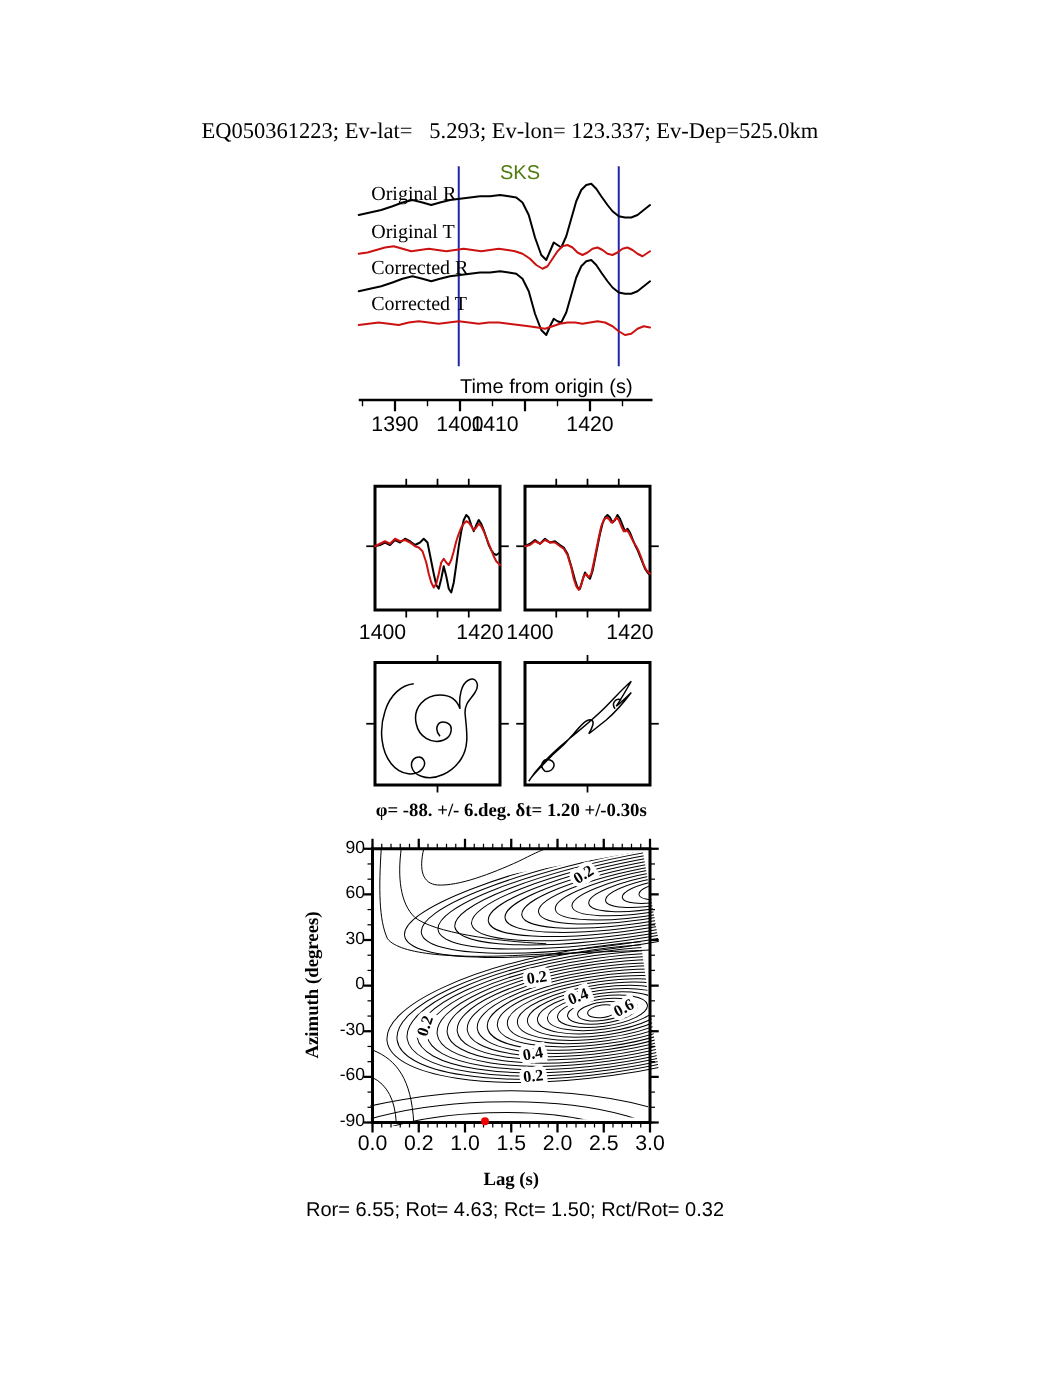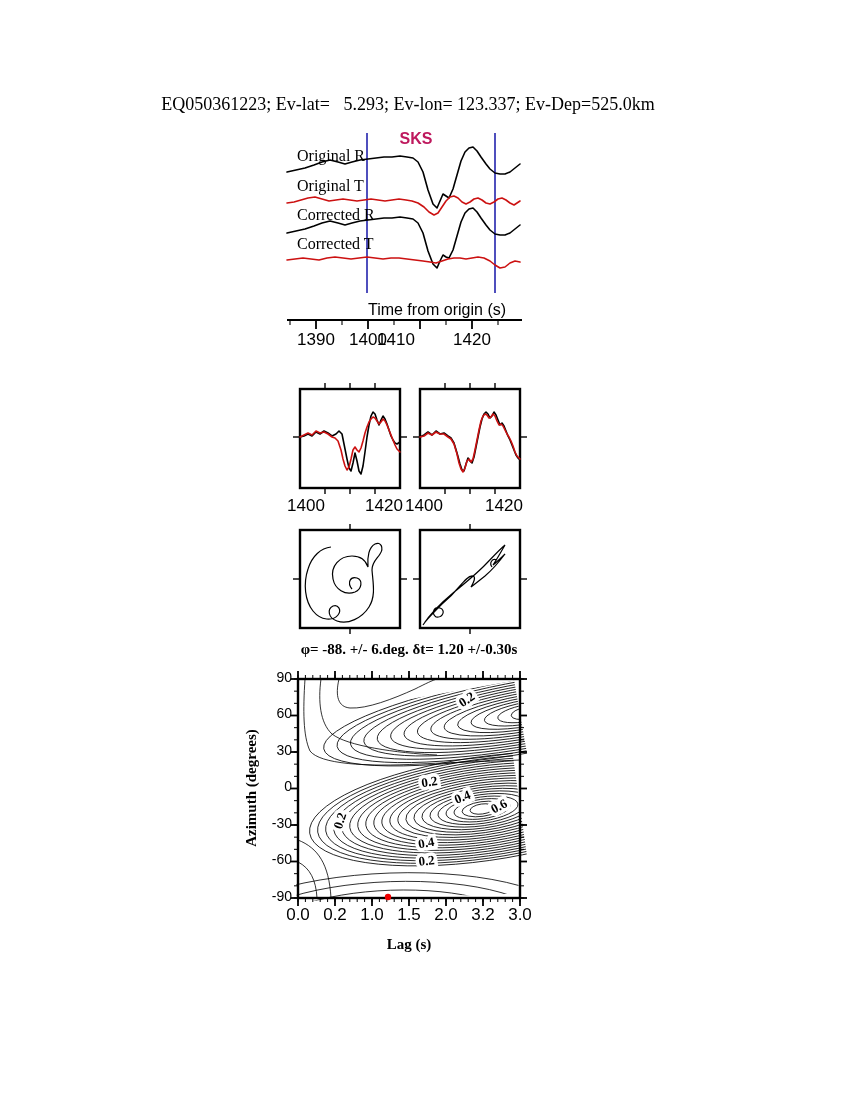--- a/index.html
+++ b/index.html
@@ -5,21 +5,21 @@
   html,body{margin:0;padding:0;background:#fff;}
   .page{position:relative;width:850px;height:1100px;background:#ffffff;overflow:hidden;
         font-family:"Liberation Sans",sans-serif;color:#000;}
   .abs{position:absolute;white-space:pre;}
   .ct{position:absolute;transform:translateX(-50%);white-space:pre;}
   .sans17{font-size:16px;}
   .sans19{font-size:19px;}
   .serifb18{font-family:"Liberation Serif","DejaVu Serif",serif;font-weight:normal;font-size:18px;}
   .serifb16{font-family:"Liberation Serif","DejaVu Serif",serif;font-weight:normal;font-size:16px;}
   .serifb15{font-family:"Liberation Serif","DejaVu Serif",serif;font-weight:bold;font-size:15px;}
-  .sks{font-size:16px;font-weight:bold;color:#be185d;}
+  .sks{font-size:16px;font-weight:normal;color:#4d7c0f;}
   .tick{font-size:17px;}
   .ytick{position:absolute;width:48px;text-align:right;font-size:14px;}
   .rot90{position:absolute;transform:translate(-50%,-50%) rotate(-90deg);white-space:nowrap;}
   svg{position:absolute;left:0;top:0;}
   .clabel{font-family:"Liberation Serif","DejaVu Serif",serif;font-weight:bold;font-size:13px;
           paint-order:stroke;stroke:#ffffff;stroke-width:7px;fill:#000;}
 </style>
 </head>
 <body>
 
@@ -297,19 +297,20 @@
   <div class="ytick" style="left:244px;top:851px;">-60</div>
   <div class="ytick" style="left:244px;top:888px;">-90</div>
 
   <div class="rot90 serifb15" style="left:251px;top:788px;">Azimuth (degrees)</div>
 
   <div class="ct tick" style="left:298px;top:905px;">0.0</div>
   <div class="ct tick" style="left:335px;top:905px;">0.2</div>
   <div class="ct tick" style="left:372px;top:905px;">1.0</div>
   <div class="ct tick" style="left:409px;top:905px;">1.5</div>
   <div class="ct tick" style="left:446px;top:905px;">2.0</div>
-  <div class="ct tick" style="left:483px;top:905px;">3.2</div>
+  <div class="ct tick" style="left:483px;top:905px;">2.5</div>
   <div class="ct tick" style="left:520px;top:905px;">3.0</div>
 
   <div class="ct serifb15" style="left:409px;top:936px;">Lag (s)</div>
 
+  <div class="ct sans17" style="left:412px;top:960px;">Ror= 6.55; Rot= 4.63; Rct= 1.50; Rct/Rot= 0.32</div>
 
 </div>
 
 </body></html>

